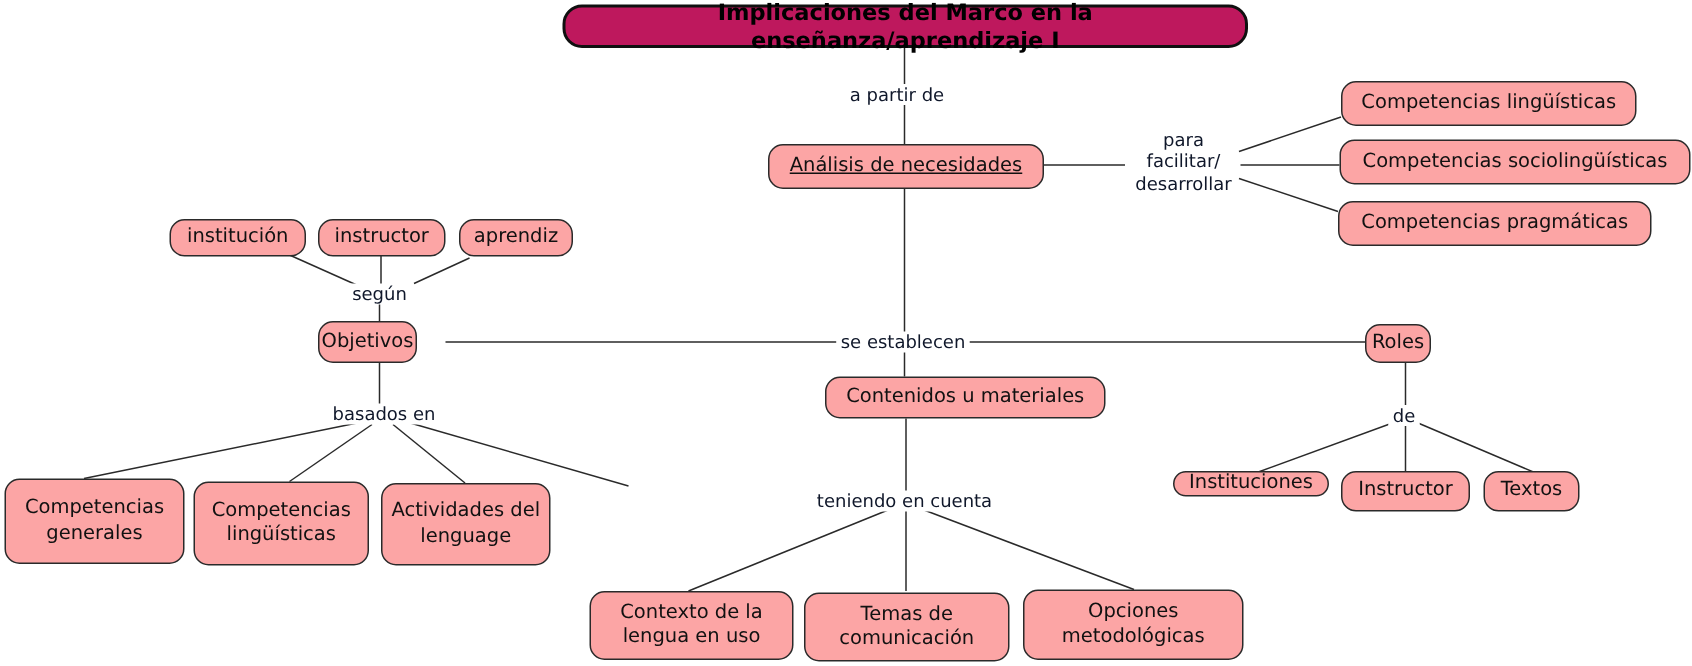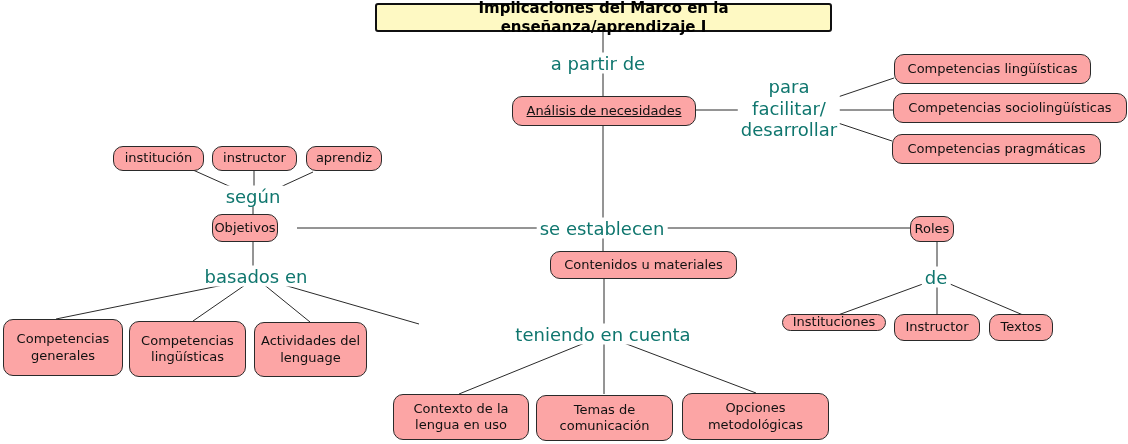--- a/index.html
+++ b/index.html
@@ -22,35 +22,35 @@
     display: flex;
     align-items: center;
     justify-content: center;
     text-align: center;
     font-size: 13px;
     color: #111111;
     line-height: 1.25;
     padding: 1px 5px;
   }
   .node.title-node {
-    background: #fef9c3;
+    background: #be185d;
     border: 2px solid #101010;
-    border-radius: 3px;
+    border-radius: 13px;
     font-weight: bold;
     font-size: 15px;
     color: #000000;
   }
   .link-label {
     position: absolute;
     z-index: 3;
     transform: translate(-50%, -50%);
     background: #ffffff;
     padding: 0 3px;
-    font-size: 18px;
-    color: #0f766e;
+    font-size: 12px;
+    color: #0f172a;
     white-space: nowrap;
     text-align: center;
   }
   .link-label.multiline {
     white-space: pre-line;
     line-height: 1.2;
   }
 </style>
 </head>
 <body>

